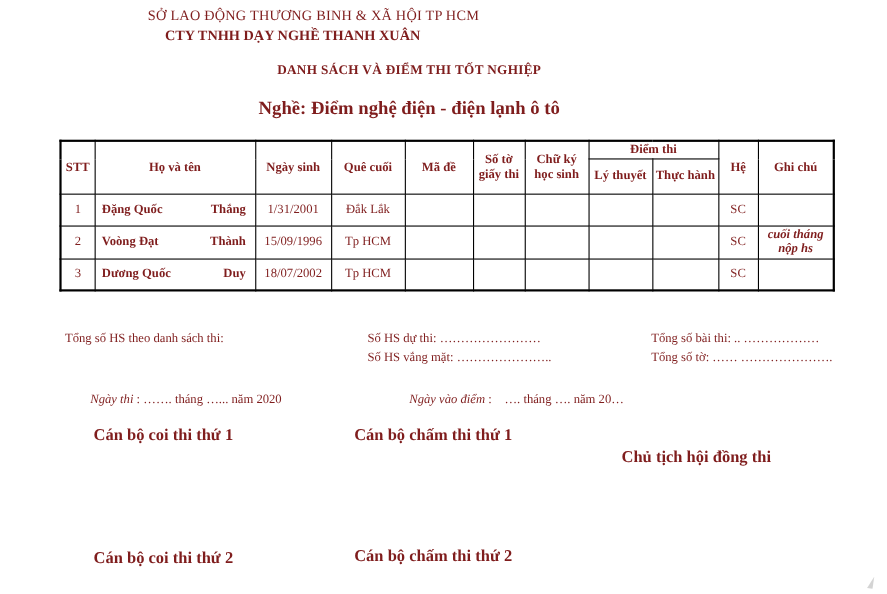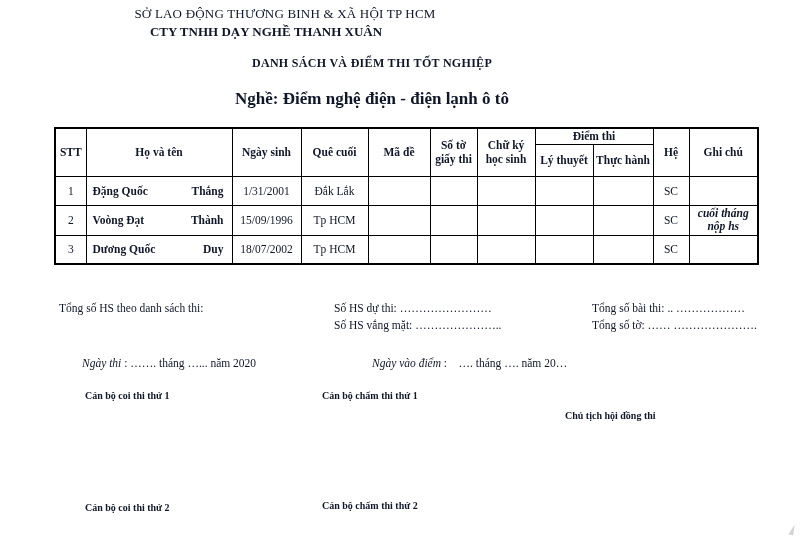--- a/index.html
+++ b/index.html
@@ -1,18 +1,18 @@
 <!DOCTYPE html>
 <html><head>
 <meta charset="utf-8">
 <style>
   html,body{margin:0;padding:0;background:#ffffff;}
   .page{
     position:relative;width:806px;height:540px;background:#ffffff;overflow:hidden;
-    font-family:"Liberation Serif","DejaVu Serif",serif;color:#0f172a;
+    font-family:"Liberation Serif","DejaVu Serif",serif;color:#7f1d1d;
   }
   .abs{position:absolute;}
   .org-line{left:0;top:6px;width:570px;text-align:center;font-size:13px;letter-spacing:.2px;}
   .company-line{left:0;top:24px;width:532px;text-align:center;font-size:13px;font-weight:bold;}
   .doc-title{left:0;top:56px;width:744px;text-align:center;font-size:12px;font-weight:bold;letter-spacing:.3px;}
   .doc-subtitle{left:0;top:89px;width:744px;text-align:center;font-size:17px;font-weight:bold;}
 
   table.score{
     position:absolute;left:54px;top:127px;width:703px;
     border-collapse:collapse;table-layout:fixed;
@@ -30,21 +30,21 @@
   tr.hdr-bottom{height:32px;}
   tr.data-row{height:29px;}
   td.name-cell{text-align:left;}
   .name-wrap{display:flex;justify-content:space-between;padding:0 6px 0 4px;font-weight:bold;}
   td.notes-cell{font-size:9px;font-weight:bold;font-style:italic;text-align:left;line-height:1.1;padding:1px 3px;}
 
   .summary-text{font-size:11.5px;line-height:14px;white-space:pre;}
   .date-line{font-size:11.5px;line-height:14px;}
   .date-label{font-style:italic;}
   .date-rest{white-space:pre;}
-  .sig-label{font-size:10px;font-weight:bold;line-height:14px;}
+  .sig-label{font-size:15px;font-weight:bold;line-height:14px;}
 
   .corner-artifact{
     left:789px;top:524px;width:0;height:0;
     border-left:5px solid transparent;
     border-bottom:11px solid #c9c9c9;
     transform:rotate(8deg);opacity:.8;
   }
 </style>
 </head>
 <body>

